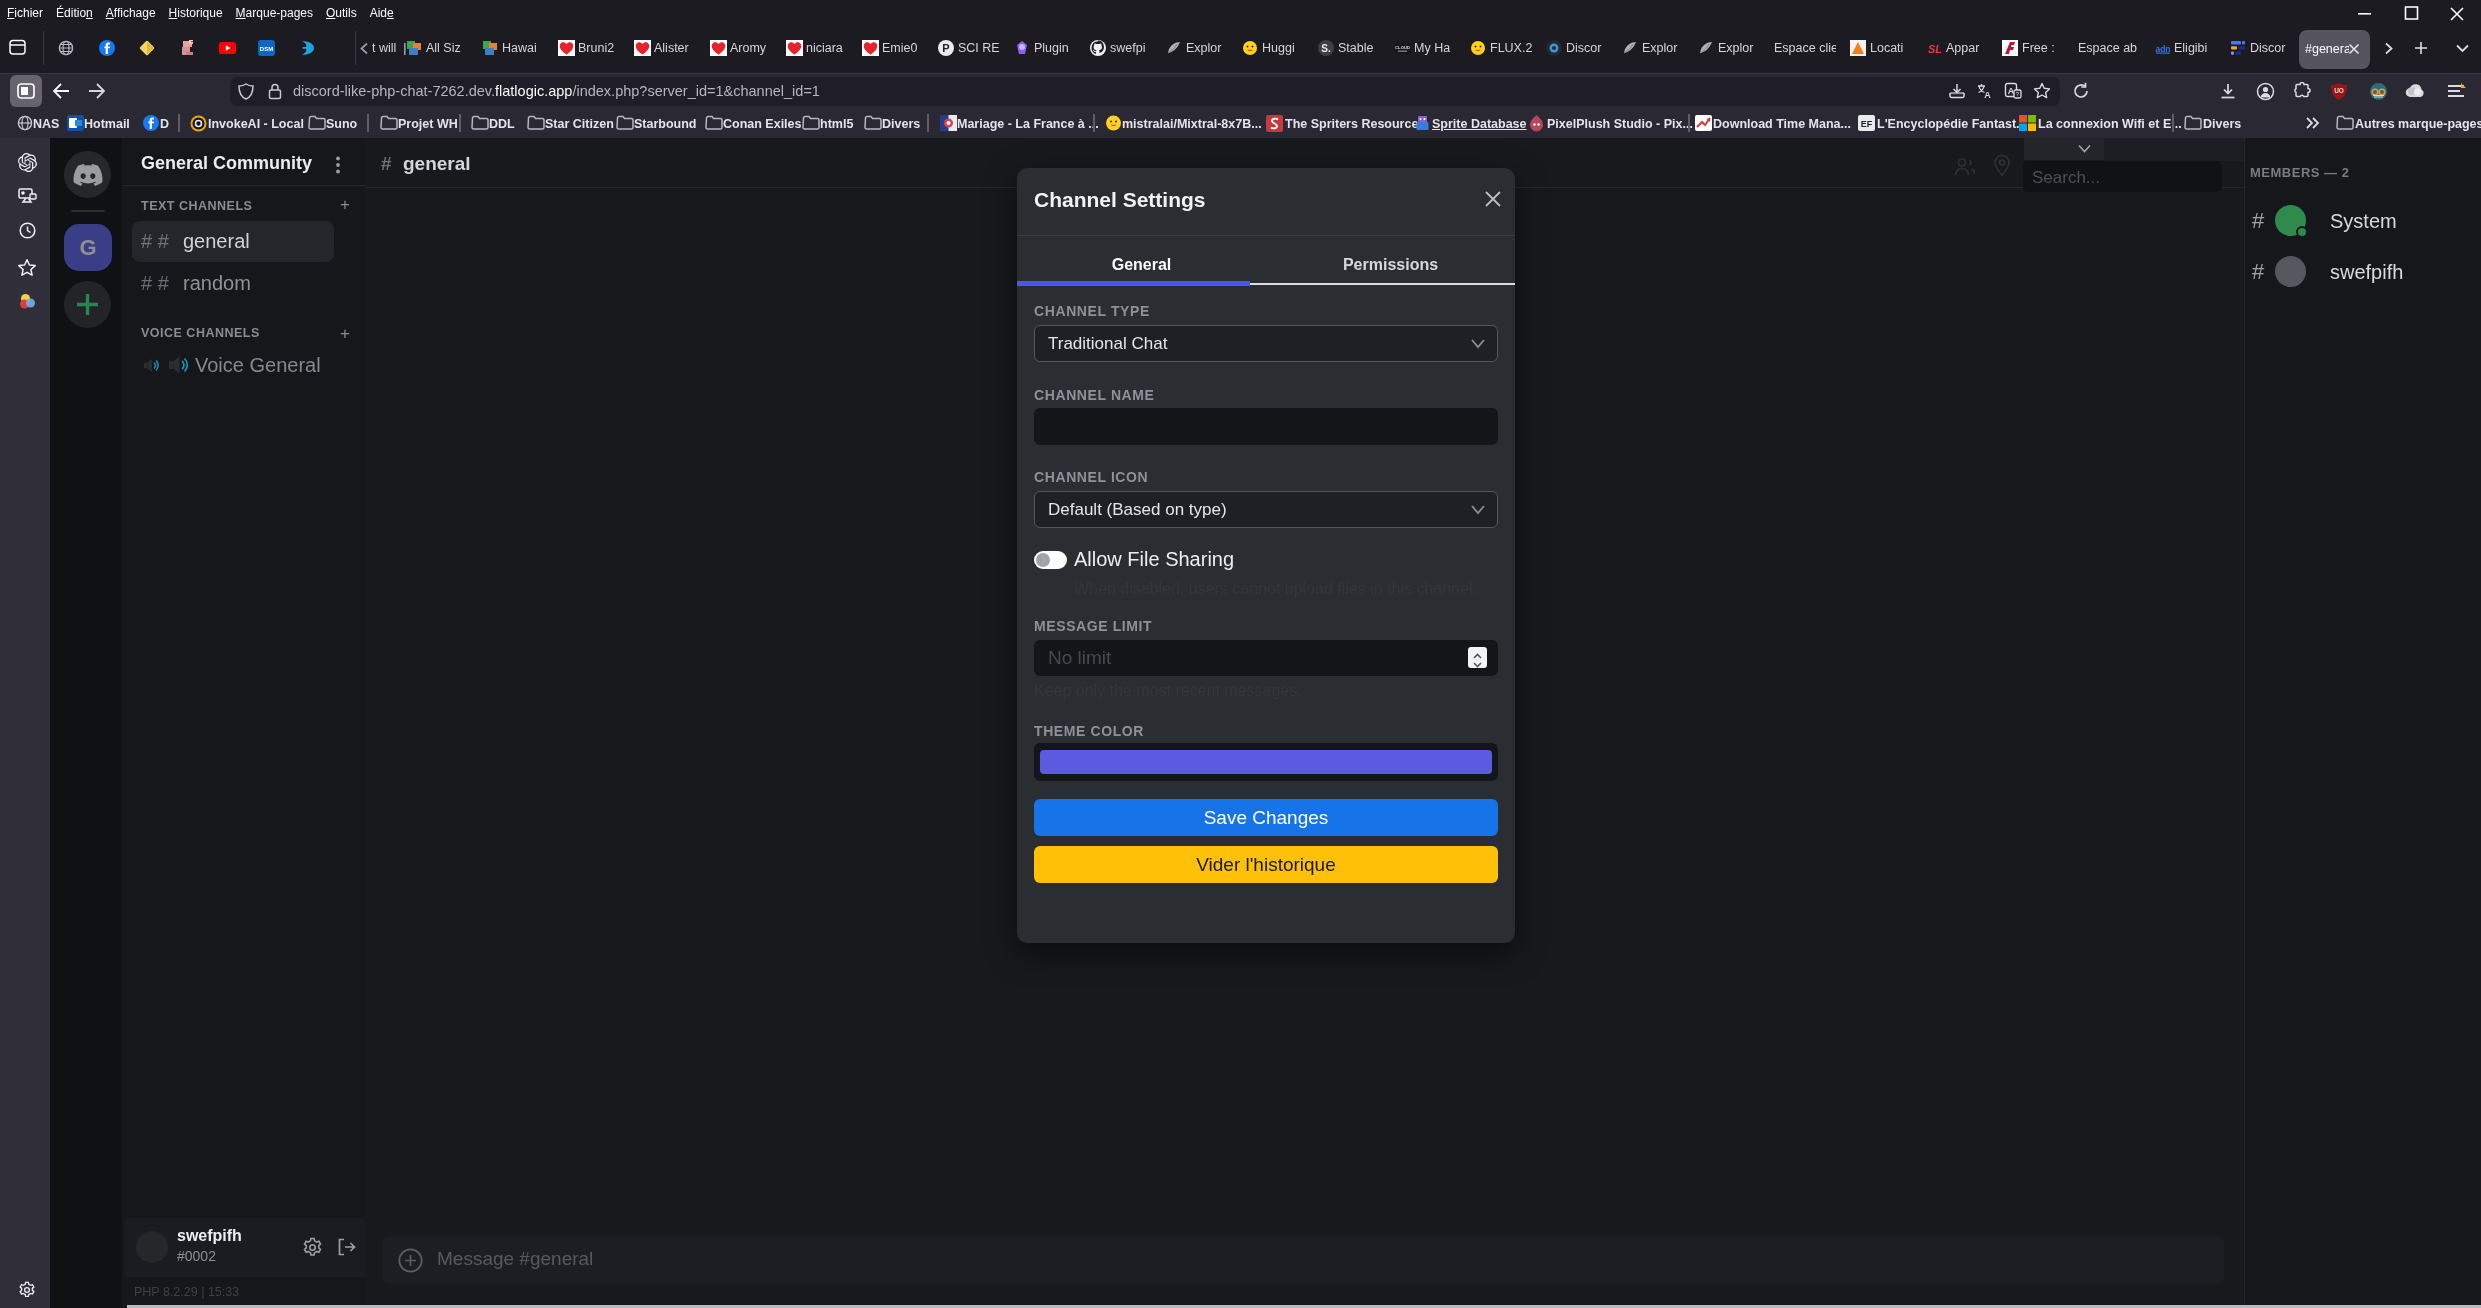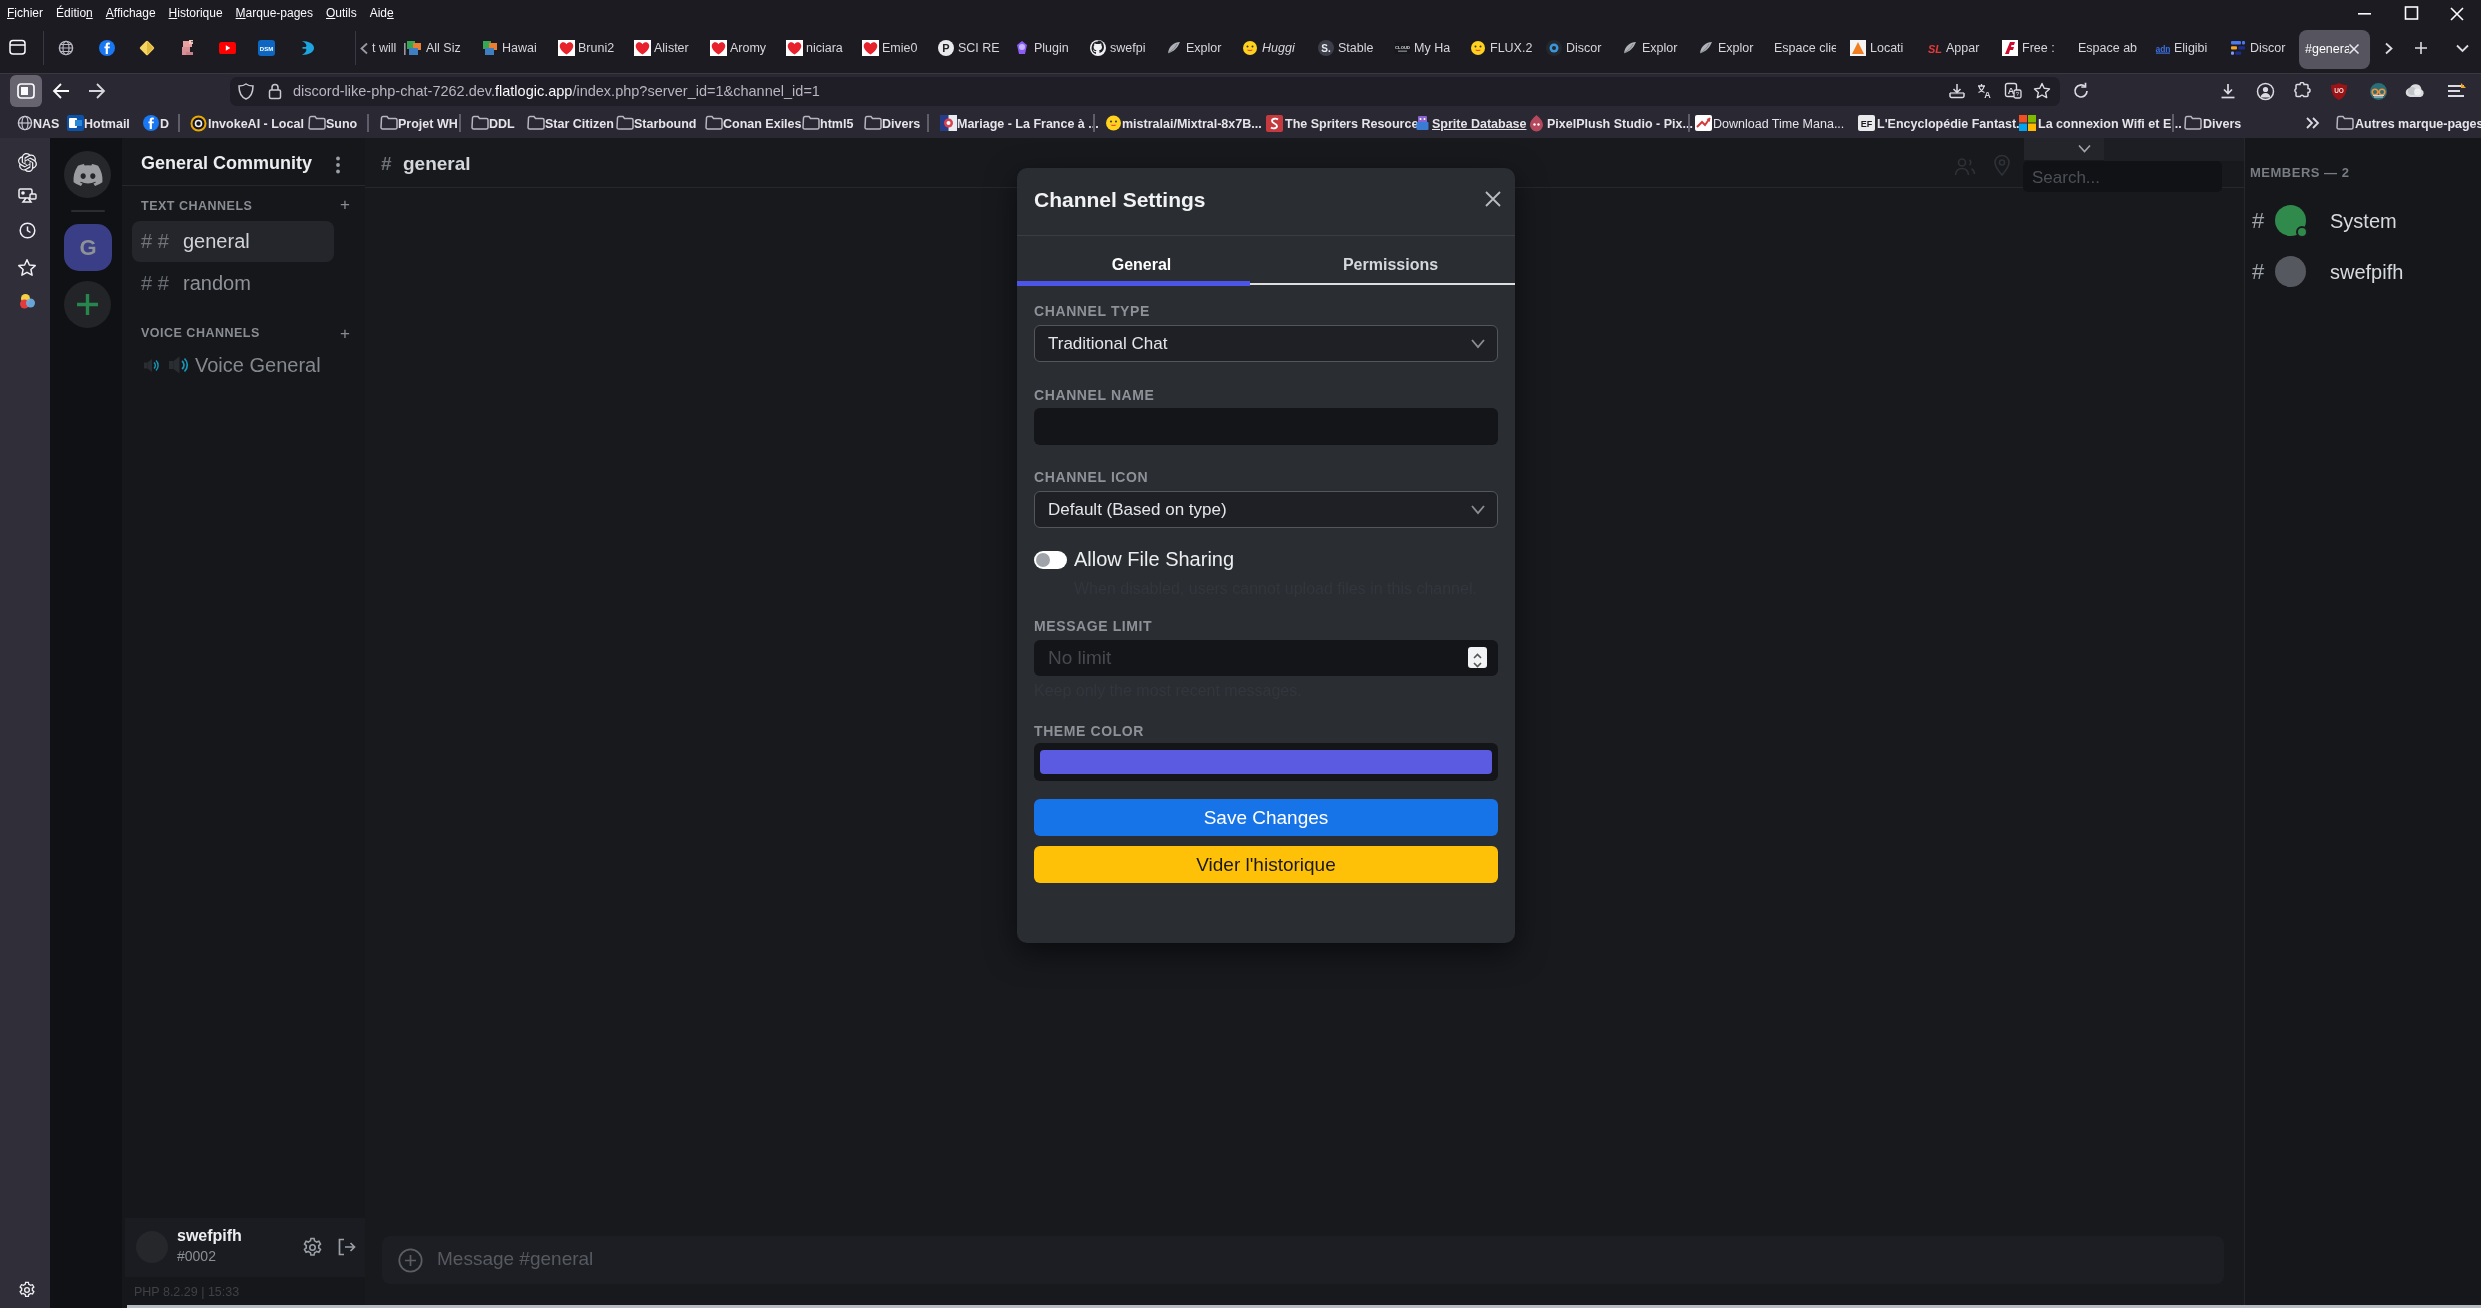--- a/index.html
+++ b/index.html
@@ -150,21 +150,21 @@
       <path d="M2 13 C3 6 8 2 14 2 C12 7 8 12 2 13 Z" fill="#aeb2b8"></path>
       <path d="M2 13 C6 11 9 8 11 4" stroke="#7e8288" stroke-width="1" fill="none"></path>
     </svg>
   <span class="a tablabel" style="left:1186px; top:16px; width:46px;">Explor</span>
   <svg class="a" style="left:1242px; top:15px;" width="16" height="16" viewBox="0 0 16 16">
       <circle cx="8" cy="8" r="7" fill="#ffd21e"></circle>
       <circle cx="5.5" cy="6.5" r="1" fill="#32343d"></circle>
       <circle cx="10.5" cy="6.5" r="1" fill="#32343d"></circle>
       <path d="M5 9.5 C6 11.5 10 11.5 11 9.5 C10 10 6 10 5 9.5 Z" fill="#ef4444"></path>
     </svg>
-  <span class="a tablabel" style="left:1262px; top:16px; width:46px;font-style:italic;">Huggi</span>
+  <span class="a tablabel" style="left:1262px; top:16px; width:46px;">Huggi</span>
   <svg class="a" style="left:1318px; top:15px;" width="16" height="16" viewBox="0 0 16 16">
       <circle cx="8" cy="8" r="8" fill="#3c3f4a"></circle>
       <text x="8" y="11.5" font-size="10" font-weight="bold" fill="#e8e9ec" text-anchor="middle" font-family="Liberation Sans">S.</text>
     </svg>
   <span class="a tablabel" style="left:1338px; top:16px; width:46px;">Stable</span>
   <svg class="a" style="left:1394px; top:15px;" width="17" height="16" viewBox="0 0 17 16">
       <rect x="0.5" y="2" width="16" height="12" rx="2.5" fill="#17181c"></rect>
       <text x="8.5" y="9" font-size="4.2" font-weight="bold" fill="#d8d9dc" text-anchor="middle" font-family="Liberation Sans">CLOUD</text>
       <rect x="4" y="10.5" width="9" height="1.4" fill="#7c7f86"></rect>
     </svg>
@@ -412,21 +412,21 @@
       <circle cx="6.5" cy="10.5" r="1.2" fill="#fff"></circle>
       <circle cx="10.5" cy="10.5" r="1.2" fill="#fff"></circle>
     </svg>
   <span class="a bmlabel" style="left:1547px; top:9px; font-weight:bold;">PixelPlush Studio - Pix...</span>
   <div class="a bmsep" style="left:1688px;"></div>
   <svg class="a" style="left:1695px; top:7px;" width="17" height="16" viewBox="0 0 17 16">
       <rect width="17" height="16" rx="2" fill="#fff"></rect>
       <path d="M2 12 L7 7 L10 10 L15 3" stroke="#d33a3a" stroke-width="2" fill="none"></path>
       <path d="M15 3 L15 7 L11.5 4 Z" fill="#d33a3a"></path>
     </svg>
-  <span class="a bmlabel" style="left:1713px; top:9px; font-weight:normal;">Download Time Mana...</span>
+  <span class="a bmlabel" style="left:1713px; top:9px; font-weight:bold;">Download Time Mana...</span>
   <svg class="a" style="left:1858px; top:7px;" width="17" height="16" viewBox="0 0 17 16">
       <rect width="17" height="16" rx="2" fill="#e9eaec"></rect>
       <text x="8.5" y="11.5" font-size="9" font-weight="bold" fill="#1b1b1f" text-anchor="middle" font-family="Liberation Sans">EF</text>
     </svg>
   <span class="a bmlabel" style="left:1877px; top:9px; font-weight:bold;">L'Encyclopédie Fantast...</span>
   <svg class="a" style="left:2019px; top:7px;" width="17" height="16" viewBox="0 0 17 16">
       <rect x="0" y="0" width="8" height="7.5" fill="#f25022"></rect>
       <rect x="9" y="0" width="8" height="7.5" fill="#7fba00"></rect>
       <rect x="0" y="8.5" width="8" height="7.5" fill="#00a4ef"></rect>
       <rect x="9" y="8.5" width="8" height="7.5" fill="#ffb900"></rect>

